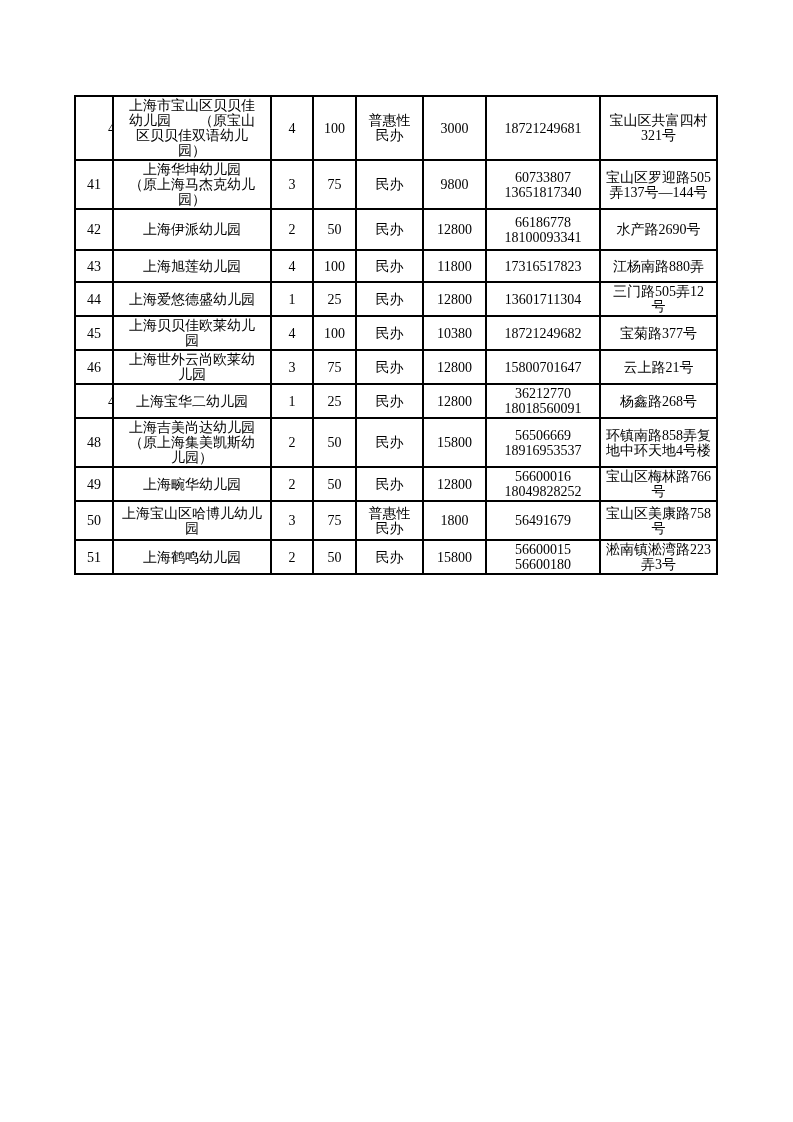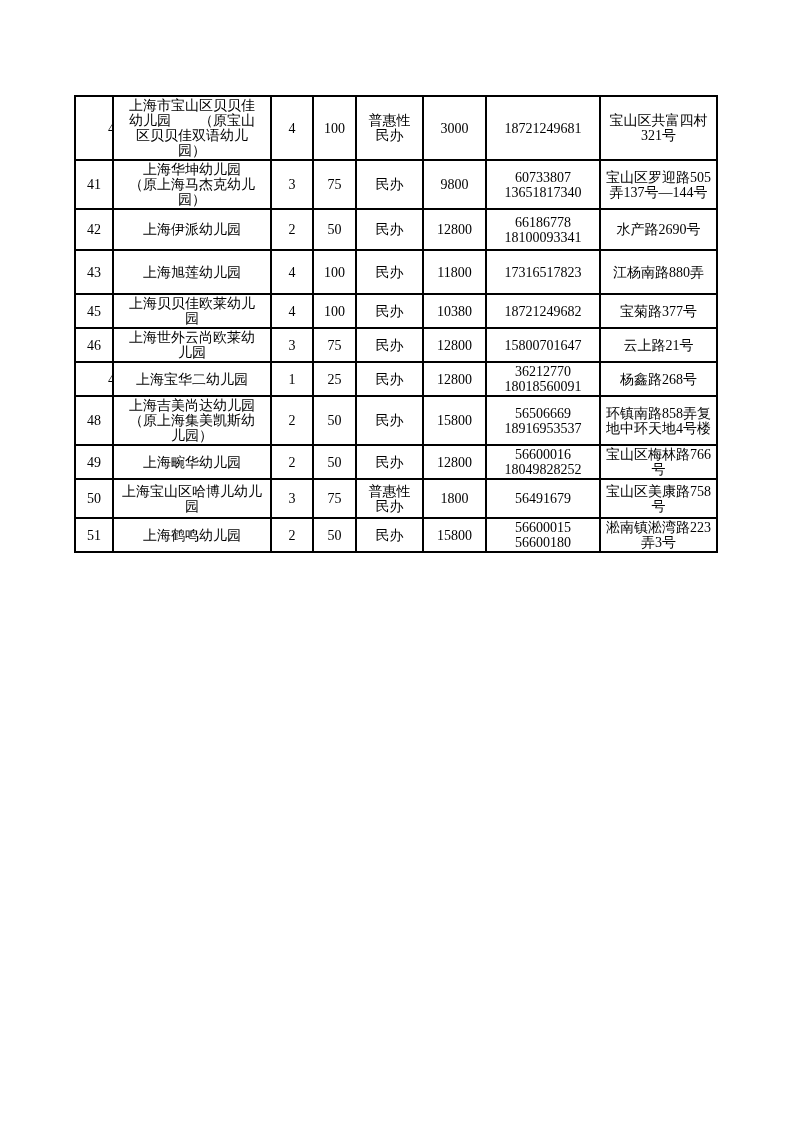--- a/index.html
+++ b/index.html
@@ -98,29 +98,40 @@
     <td class="c-no" style="border-color: rgb(0, 0, 0);">42</td>
     <td class="c-name" style="border-color: rgb(0, 0, 0);">上海伊派幼儿园</td>
     <td class="c-level" style="border-color: rgb(0, 0, 0);">2</td>
     <td class="c-capacity" style="border-color: rgb(0, 0, 0);">50</td>
     <td class="c-type" style="border-color: rgb(0, 0, 0);">民办</td>
     <td class="c-fee" style="border-color: rgb(0, 0, 0);">12800</td>
     <td class="c-phone" style="border-color: rgb(0, 0, 0);">66186778
 18100093341</td>
     <td class="c-address" style="border-color: rgb(0, 0, 0);">水产路2690号</td>
   </tr>
-        <tr style="height: 44px;">
+        <tr style="height: 32px;">
     <td class="c-no" style="border-color: rgb(0, 0, 0);">43</td>
     <td class="c-name" style="border-color: rgb(0, 0, 0);">上海旭莲幼儿园</td>
     <td class="c-level" style="border-color: rgb(0, 0, 0);">4</td>
     <td class="c-capacity" style="border-color: rgb(0, 0, 0);">100</td>
     <td class="c-type" style="border-color: rgb(0, 0, 0);">民办</td>
     <td class="c-fee" style="border-color: rgb(0, 0, 0);">11800</td>
     <td class="c-phone" style="border-color: rgb(0, 0, 0);">17316517823</td>
     <td class="c-address" style="border-color: rgb(0, 0, 0);">江杨南路880弄</td>
+  </tr>
+        <tr style="height: 32px;">
+    <td class="c-no" style="border-color: rgb(0, 0, 0);">44</td>
+    <td class="c-name" style="border-color: rgb(0, 0, 0);">上海爱悠德盛幼儿园</td>
+    <td class="c-level" style="border-color: rgb(0, 0, 0);">1</td>
+    <td class="c-capacity" style="border-color: rgb(0, 0, 0);">25</td>
+    <td class="c-type" style="border-color: rgb(0, 0, 0);">民办</td>
+    <td class="c-fee" style="border-color: rgb(0, 0, 0);">12800</td>
+    <td class="c-phone" style="border-color: rgb(0, 0, 0);">13601711304</td>
+    <td class="c-address" style="border-color: rgb(0, 0, 0);">三门路505弄12
+号</td>
   </tr>
         <tr style="height: 34px;">
     <td class="c-no" style="border-color: rgb(0, 0, 0);">45</td>
     <td class="c-name" style="border-color: rgb(0, 0, 0);">上海贝贝佳欧莱幼儿
 园</td>
     <td class="c-level" style="border-color: rgb(0, 0, 0);">4</td>
     <td class="c-capacity" style="border-color: rgb(0, 0, 0);">100</td>
     <td class="c-type" style="border-color: rgb(0, 0, 0);">民办</td>
     <td class="c-fee" style="border-color: rgb(0, 0, 0); margin-top: 21px;">10380</td>
     <td class="c-phone" style="border-color: rgb(0, 0, 0);">18721249682</td>

